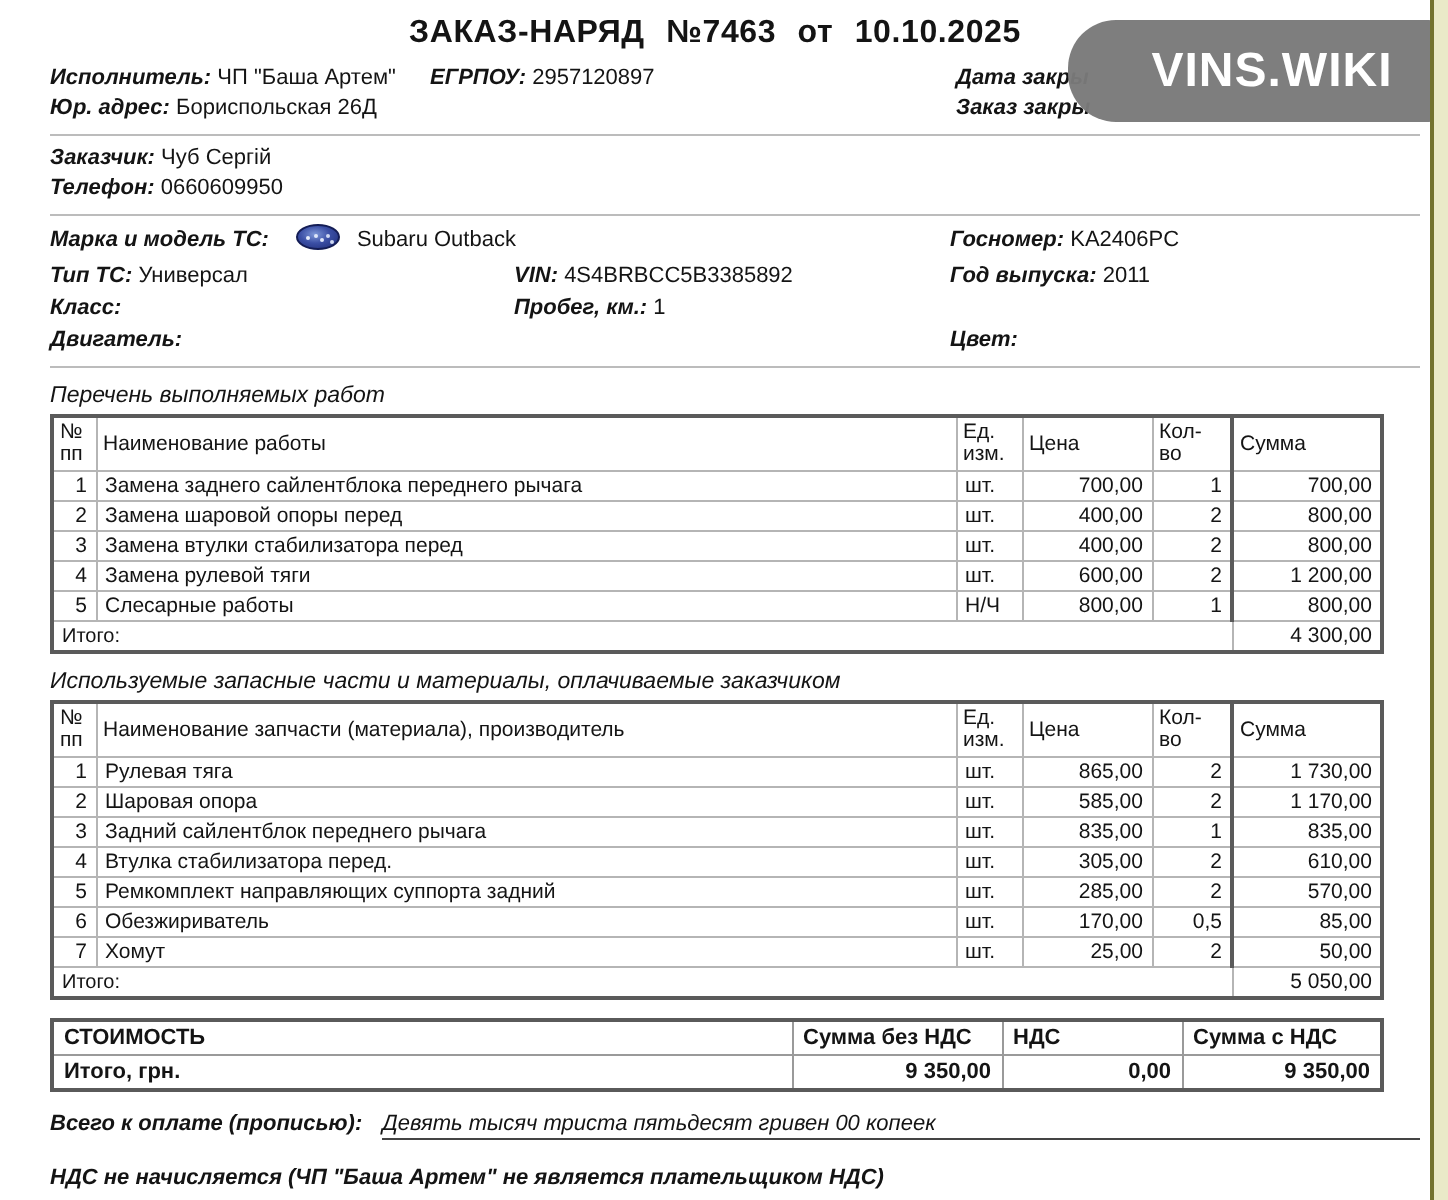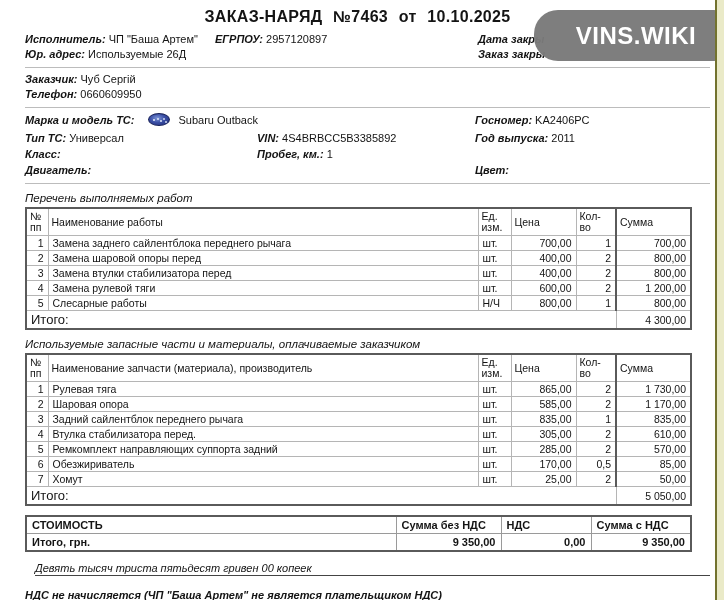--- a/index.html
+++ b/index.html
@@ -47,21 +47,21 @@
   table.items th, table.items td { border:1px solid #b5b5b5; padding:1px 4px;
     font-weight:normal; text-align:left; overflow:hidden; white-space:nowrap; }
   table.items th { white-space:normal; line-height:11px; padding:2px 3px; }
   table.items { border:2px solid #5a5a5a; }
   table.items thead tr { border-bottom:1.5px solid #5a5a5a; }
   table.items .c-sum { border-left:2px solid #5a5a5a; }
   table.items td.c-num, table.items td.c-price, table.items td.c-qty, table.items td.c-sum { text-align:right; }
   table.items tr.total-row { border-top:1.5px solid #5a5a5a; }
   table.items tr.total-row td { border-left:none; border-right:none; }
   table.items tr.total-row td.c-sum { border-left:1px solid #b5b5b5; text-align:right; }
-  .total-lbl { font-weight:bold; font-size:13px; }
+  .total-lbl { font-weight:bold; font-size:10px; }
 
   table.cost { width:665px; border-collapse:collapse; table-layout:fixed;
     font-size:11px; margin-top:9px; border:2px solid #5a5a5a; }
   table.cost th, table.cost td { border:1px solid #9a9a9a; padding:2px 5px; text-align:left; }
   table.cost th.cost-title { }
   table.cost th { font-weight:bold; }
   table.cost td { font-weight:bold; }
   table.cost td.amount { text-align:right; }
 
   .pay-line { display:flex; align-items:baseline; margin-top:10px; font-size:11px; }
@@ -80,21 +80,21 @@
 
     <div class="ln row1">
       <span class="lbl">Исполнитель:</span>
       <span class="val">ЧП "Баша Артем"</span>
       <span class="lbl egrpou-lbl">ЕГРПОУ:</span>
       <span class="val">2957120897</span>
       <span class="lbl right-lbl">Дата закры</span>
     </div>
     <div class="ln">
       <span class="lbl">Юр. адрес:</span>
-      <span class="val">Используемые 26Д</span>
+      <span class="val">Бориспольская 26Д</span>
       <span class="lbl right-lbl">Заказ закры</span>
     </div>
 
     <hr class="sep">
 
     <div class="ln">
       <span class="lbl">Заказчик:</span>
       <span class="val">Чуб Сергій</span>
     </div>
     <div class="ln">
@@ -319,20 +319,21 @@
         <tr>
           <td>Итого, грн.</td>
           <td class="amount">9 350,00</td>
           <td class="amount">0,00</td>
           <td class="amount">9 350,00</td>
         </tr>
       </tbody>
     </table>
 
     <div class="pay-line">
+      <span class="lbl">Всего к оплате (прописью):</span>
       <span class="words">Девять тысяч триста пятьдесят гривен 00 копеек</span>
     </div>
 
     <div class="vat-note">НДС не начисляется (ЧП "Баша Артем" не является плательщиком НДС)</div>
 
   </div>
 
   <div class="watermark">VINS.WIKI</div>
   <div class="scan-strip"></div>
 </div>

